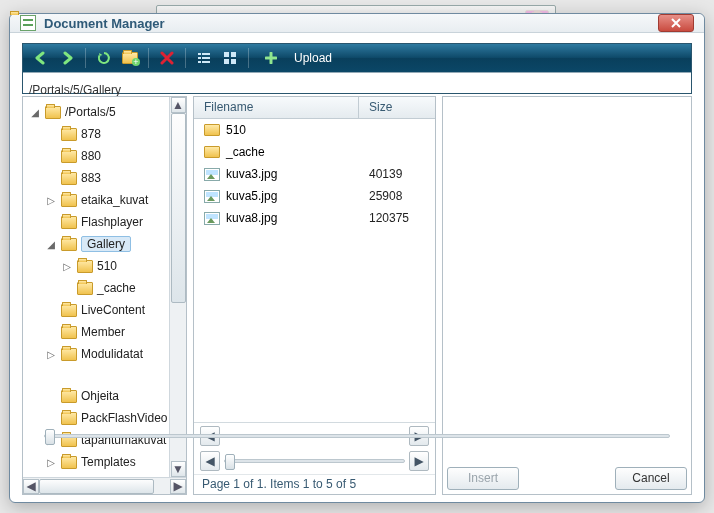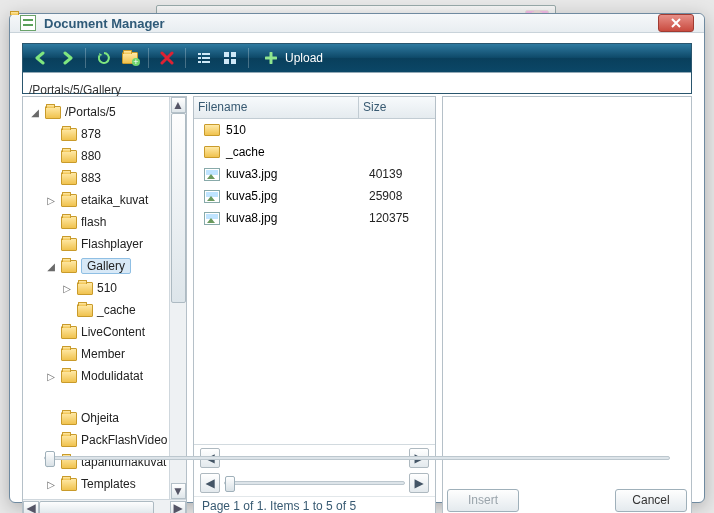--- a/index.html
+++ b/index.html
@@ -55,21 +55,21 @@
     height:28px; background:linear-gradient(#2f7aa0,#0e4a6a 48%,#093f5c 52%,#0b4767);
     display:flex; align-items:center; padding:0 6px; gap:2px;
   }
   .tbtn {
     width:24px;height:22px;display:flex;align-items:center;justify-content:center;
     cursor:pointer; border-radius:2px;
   }
   .tsep{width:1px;height:20px;background:rgba(255,255,255,.25);margin:0 4px;}
   .upload-btn{
     height:22px;padding:0 8px;margin-left:2px;
-    display:flex;align-items:center;gap:8px;color:#fff;cursor:pointer;border-radius:2px;
+    display:flex;align-items:center;gap:17px;color:#fff;cursor:pointer;border-radius:2px;
   }
   .pathbar {
     height:20px;background:#fff;border-top:1px solid #93a9b6;
     padding:10px 6px;color:#333;
   }
   .panes { flex:1; display:flex; margin-top:2px; min-height:0;}
   .tree-pane {
     width:165px; border:1px solid #b5c0c8; background:#fff;
     display:flex; position:relative;
   }
@@ -112,21 +112,21 @@
 
   .splitter{width:6px;cursor:col-resize;}
   .list-pane{
     flex:1; border:1px solid #b5c0c8; background:#fff;
     display:flex; flex-direction:column; min-width:0;
   }
   .grid-head{
     height:22px;background:linear-gradient(#f7fafc,#e5ebef);
     border-bottom:1px solid #c2ccd3;display:flex;
   }
-  .grid-head .col{padding:3px 4px;color:#385a72;border-right:1px solid #c2ccd3;}
+  .grid-head .col{padding:3px 10px;color:#385a72;border-right:1px solid #c2ccd3;}
   .col-name{flex:0 0 165px;}
   .col-size{flex:0 0 100px;}
   .grid-body{flex:1;overflow:hidden;}
   .grid-row{height:22px;display:flex;align-items:center;}
   .grid-row .c1{flex:0 0 165px;display:flex;align-items:center;gap:6px;padding-left:10px;}
   .grid-row .c2{flex:0 0 100px;padding-left:10px;color:#222;}
   .imgicon{width:16px;height:13px;background:#fff;border:1px solid #8aa;position:relative;}
   .imgicon::before{content:"";position:absolute;left:1px;top:1px;right:1px;height:5px;background:#bfe4ff;}
   .imgicon::after{content:"";position:absolute;left:2px;bottom:1px;width:0;height:0;border-left:4px solid transparent;border-right:4px solid transparent;border-bottom:5px solid #6a9a5e;}
   .list-slider{
@@ -263,25 +263,20 @@
                     <span class="lbl">883</span>
                   </div>
                   <div class="tree-row" style="padding-left: 22px;">
                     <span class="exp">▷</span>
                     <span class="folder"></span>
                     <span class="lbl">etaika_kuvat</span>
                   </div>
                   <div class="tree-row" style="padding-left: 22px;">
                     <span class="exp"></span>
                     <span class="folder"></span>
-                    <span class="lbl">flash</span>
-                  </div>
-                  <div class="tree-row" style="padding-left: 22px;">
-                    <span class="exp"></span>
-                    <span class="folder"></span>
                     <span class="lbl">Flashplayer</span>
                   </div>
                   <div class="tree-row sel" style="padding-left: 22px;">
                     <span class="exp">◢</span>
                     <span class="folder"></span>
                     <span class="lbl">Gallery</span>
                   </div>
                   <div class="tree-row" style="padding-left: 38px;">
                     <span class="exp">▷</span>
                     <span class="folder"></span>

